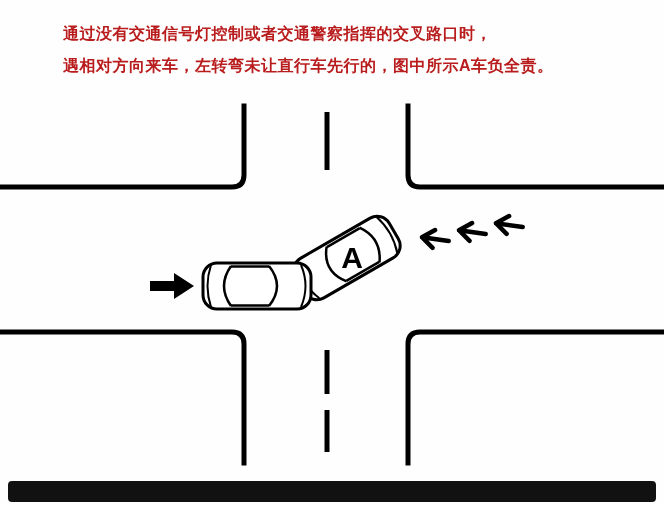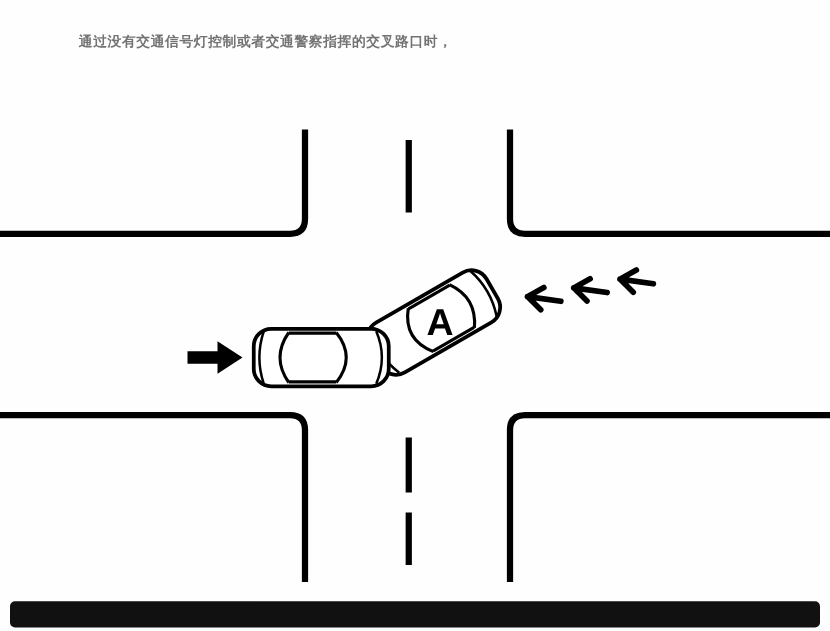--- a/index.html
+++ b/index.html
@@ -4,36 +4,37 @@
 <style>
   html,body{margin:0;padding:0;}
   body{
     width:664px;height:505px;overflow:hidden;
     background:#ffffff;
     font-family:"Liberation Sans","DejaVu Sans",sans-serif;
   }
   .stage{position:relative;width:664px;height:505px;background:#fefefe;}
   .caption{
     position:absolute;left:63px;top:18px;
-    font-size:11px;font-weight:bold;color:#737373;
+    font-size:16px;font-weight:bold;color:#b91c1c;
     line-height:32px;letter-spacing:0.5px;white-space:nowrap;
   }
   .diagram-svg{position:absolute;left:0;top:0;}
   .car-label{
     font-size:30px;font-weight:bold;fill:#000;
     font-family:"Liberation Sans","DejaVu Sans",sans-serif;
   }
 </style>
 </head>
 <body>
 
 <div class="stage">
 
   <div class="caption">
     <div>通过没有交通信号灯控制或者交通警察指挥的交叉路口时，</div>
+    <div>遇相对方向来车，左转弯未让直行车先行的，图中所示A车负全责。</div>
   </div>
 
   <svg class="diagram-svg" width="664" height="505" viewBox="0 0 664 505" xmlns="http://www.w3.org/2000/svg">
 
     <defs>
       <g id="car-shape">
         <rect x="-54" y="-23" width="108" height="46" rx="14" fill="#ffffff" stroke="#000" stroke-width="3"></rect>
         <path d="M 44,-21 Q 53,0 44,21" fill="none" stroke="#000" stroke-width="2"></path>
         <path d="M -46,-21 Q -53,0 -46,21" fill="none" stroke="#000" stroke-width="2"></path>
         <path d="M 12,-20 Q 28,0 12,20" fill="none" stroke="#000" stroke-width="2.5"></path>

